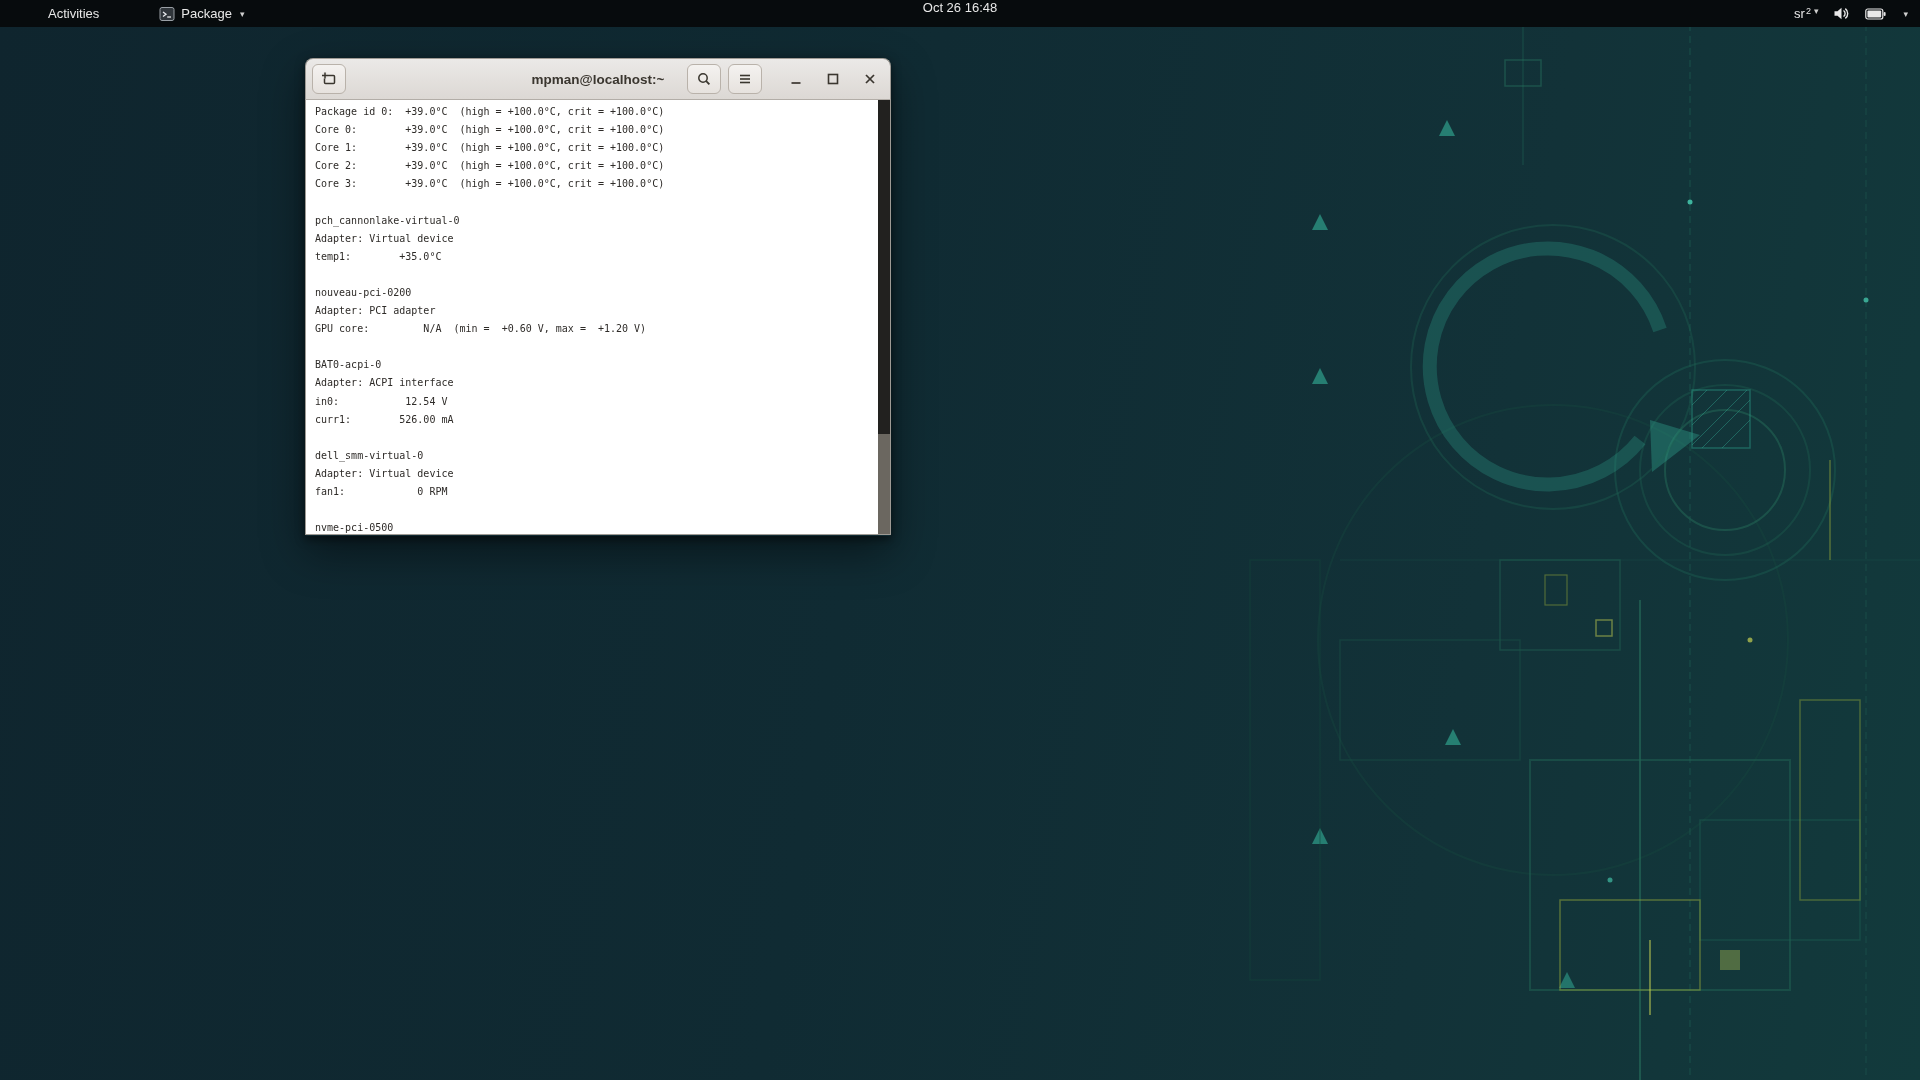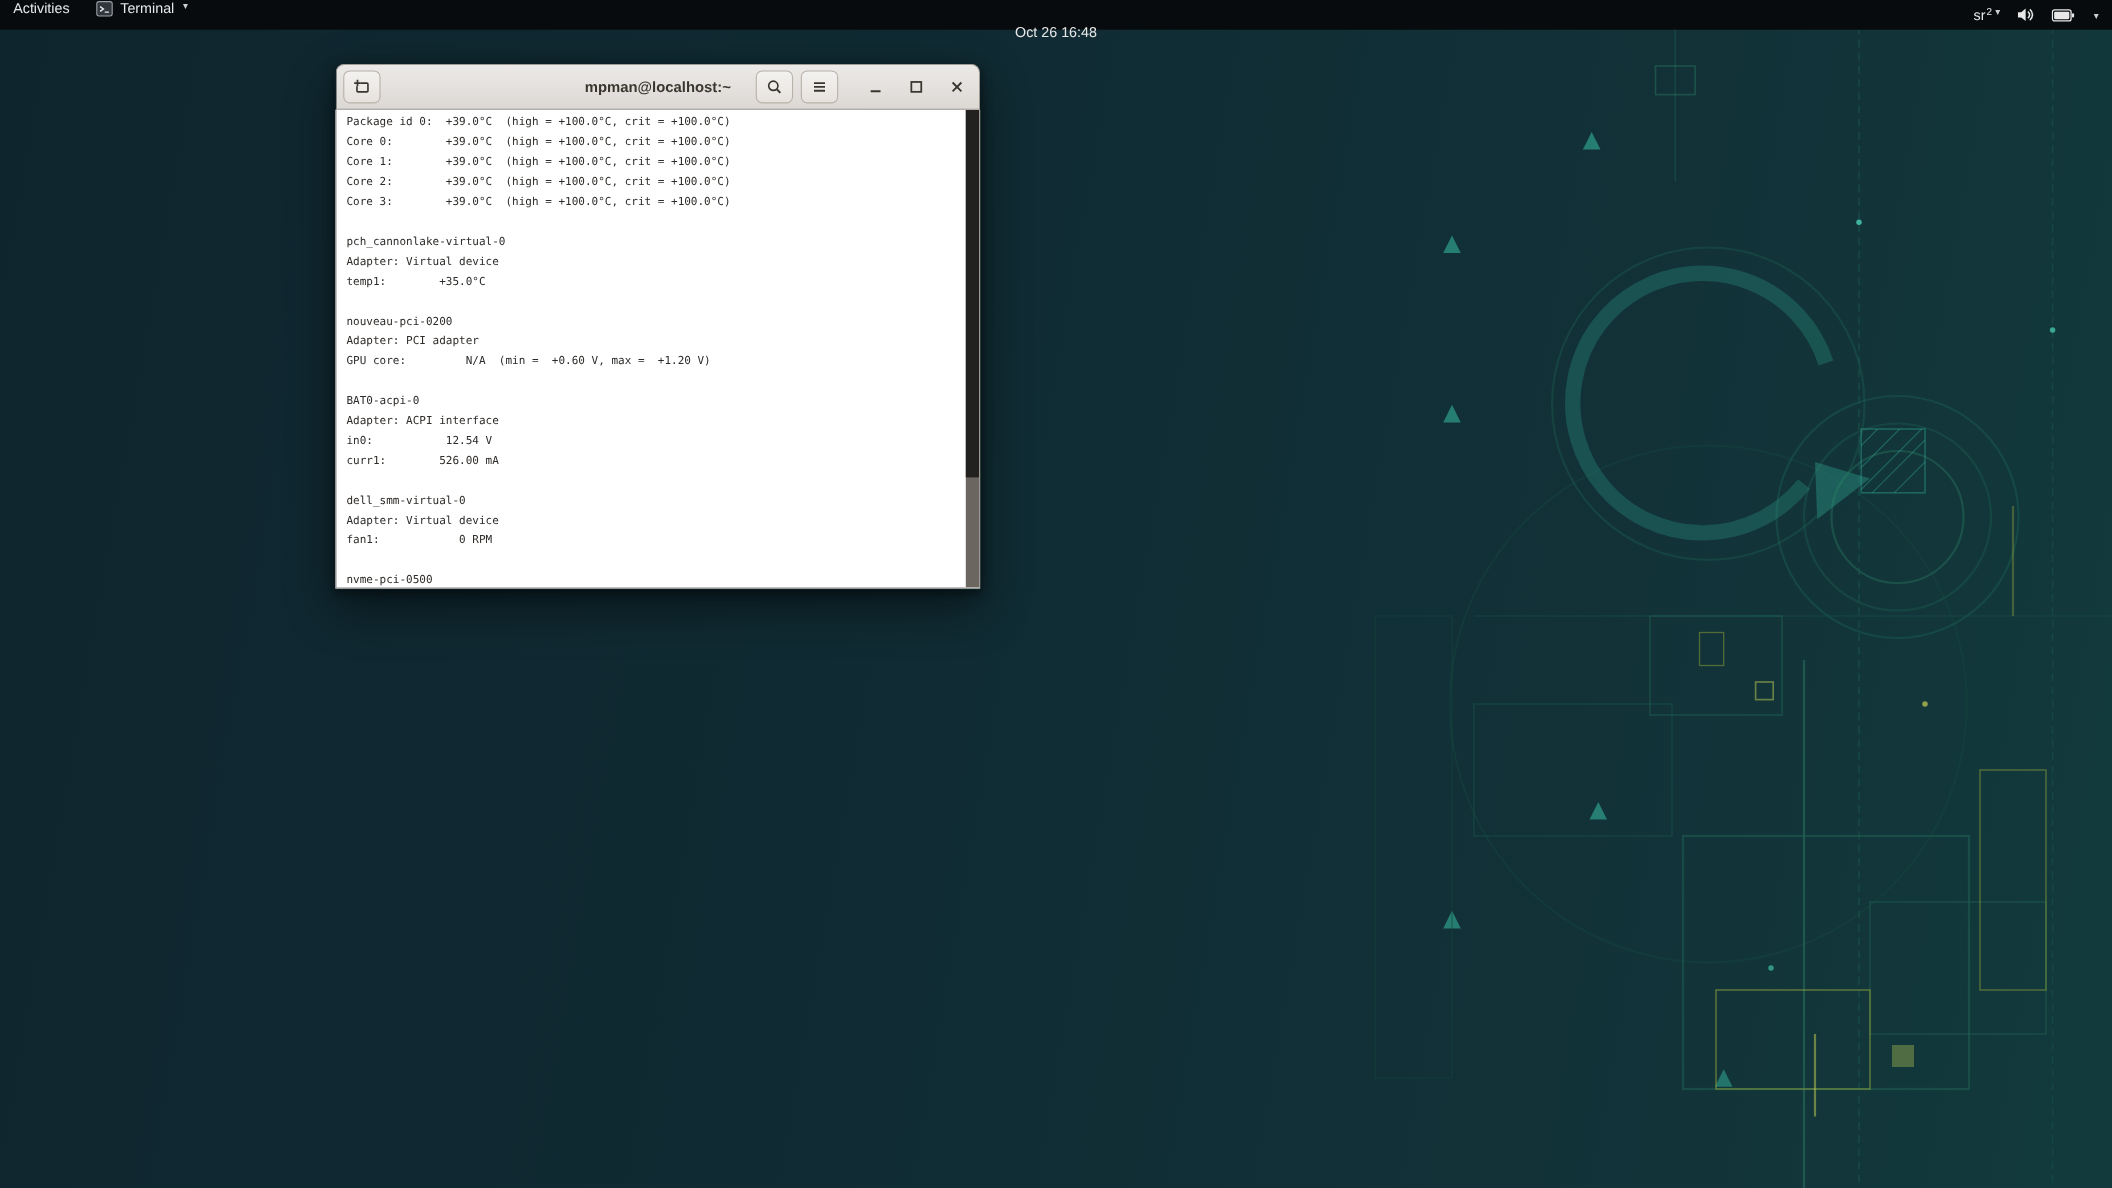--- a/index.html
+++ b/index.html
@@ -17,25 +17,25 @@
   .wallpaper svg { position: absolute; inset: 0; display: block; }
   
   .top-bar {
     position: absolute; top: 0; left: 0; right: 0; height: 27px;
     background: #070b0d;
     display: flex; align-items: center;
     color: #e8e8e8; font-size: 13px;
     z-index: 50;
   }
   .tb-left { display: flex; align-items: center; height: 100%; }
-  .tb-item { display: flex; align-items: flex-start; gap: 6px; height: 100%; padding: 0 12px; cursor: default; }
+  .tb-item { display: flex; align-items: center; gap: 6px; height: 100%; padding: 0 12px; cursor: default; margin-left: 36px; }
   .tb-caret { font-size: 9px; color: #cfcfcf; margin-left: 2px; }
   .tb-clock {
     position: absolute; left: 50%; top: 0; transform: translateX(-50%);
-    height: 100%; display: flex; align-items: center; padding: 16px 10px;
+    height: 100%; display: flex; padding: 0 10px;
   }
   .tb-right { margin-left: auto; display: flex; align-items: center; gap: 15px; padding: 0 12px 0 0; height: 100%; }
   .kb-layout { display: flex; align-items: flex-start; gap: 1px; margin-left: 31px; }
   .kb-layout sub { font-size: 9px; }
   
   .terminal-window {
     position: absolute; left: 305px; top: 58px; width: 586px; height: 478px;
     border-radius: 8px 8px 2px 2px;
     box-shadow: 0 3px 10px rgba(0,0,0,0.5), 0 16px 44px rgba(0,0,0,0.45);
     z-index: 20;
@@ -157,21 +157,21 @@
   <div class="tb-left">
     <div class="tb-item">
       <span>Activities</span>
     </div>
     <div class="tb-item">
       <svg class="icon" width="16" height="16" viewBox="0 0 16 16">
         <rect x="1" y="1.5" width="14" height="13" rx="2" fill="#30363b" stroke="#9aa0a6" stroke-width="1"></rect>
         <polyline points="4,6 7,8.2 4,10.4" fill="none" stroke="#e8eaed" stroke-width="1.3"></polyline>
         <line x1="8.2" y1="11" x2="12" y2="11" stroke="#e8eaed" stroke-width="1.3"></line>
       </svg>
-      <span>Terminal</span>
+      <span>Package</span>
       <span class="tb-caret">▾</span>
     </div>
   </div>
   <div class="tb-clock">
     <span>Oct 26 16:48</span>
   </div>
   <div class="tb-right">
     <span class="kb-layout">
       <span>sr</span>
         <sub>2</sub>

